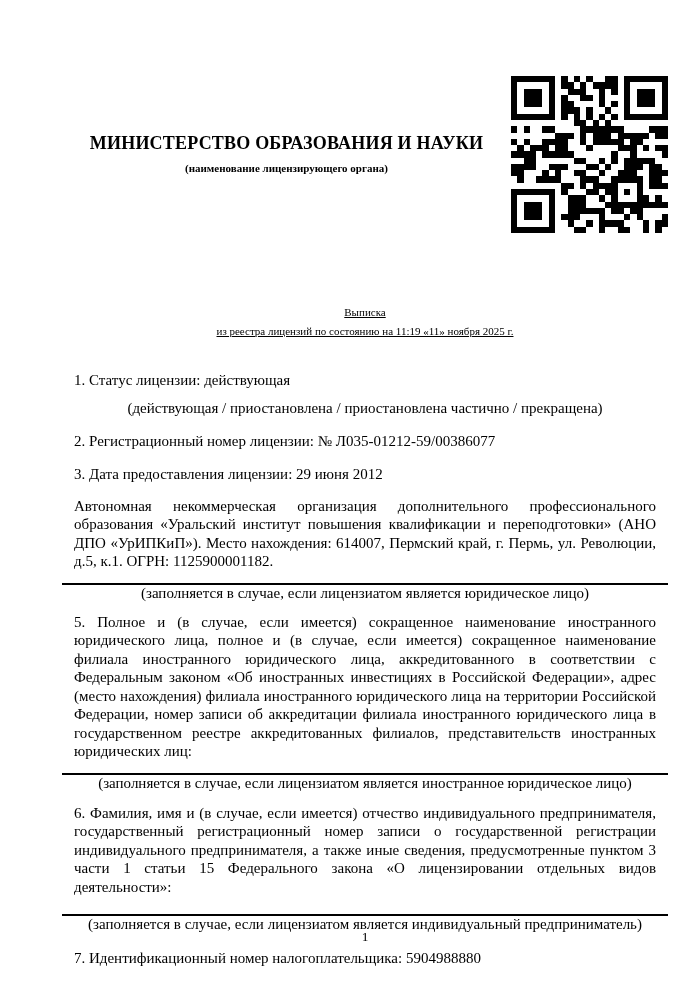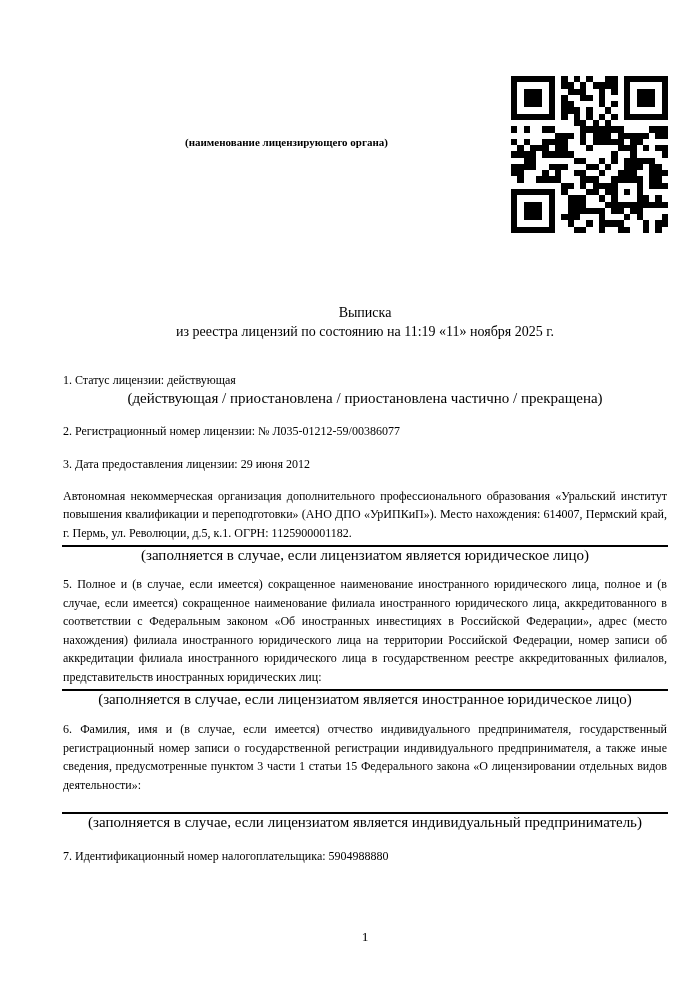--- a/index.html
+++ b/index.html
@@ -13,23 +13,23 @@
   }
   .content{padding:0 32px 0 62px;}
   
   .header{display:flex;align-items:flex-start;justify-content:space-between;padding-top:76px;}
   .header-left{flex:1 1 auto;text-align:center;padding-top:54px;}
   .ministry-line{font-weight:bold;font-size:18px;line-height:26px;letter-spacing:.2px;}
   .header-caption{font-size:11px;line-height:13px;margin-top:6px;font-weight:bold;}
   .qr-box{flex:0 0 auto;width:157px;height:157px;}
   .qr-box svg{display:block;}
   
-  .doc-title{text-align:center;margin-top:70px;font-size:14px;line-height:19px;}
+  .doc-title{text-align:center;margin-top:70px;font-size:11px;line-height:19px;text-decoration:underline;}
   
-  .item-text{font-size:12px;line-height:18.5px;margin:1px;}
+  .item-text{font-size:15px;line-height:18.5px;margin:12px;}
   .justify{text-align:justify;}
   .note{font-size:15px;line-height:13px;text-align:center;margin:2px 0 0 0;}
   .rule{border-top:2px solid #000;height:0;margin-top:3px;}
   .rule-spaced{margin-top:18px;}
   .mt-b1{margin-top:30px;}
   .mt-b2{margin-top:17px;}
   .mt-b3{margin-top:15px;}
   .mt-b4{margin-top:13px;}
   .mt-b5{margin-top:13px;}
   .mt-b6{margin-top:14px;}
@@ -37,20 +37,21 @@
   .page-number{position:absolute;bottom:44px;left:62px;right:32px;text-align:center;font-size:13.5px;}
 </style>
 </head>
 <body>
 
 <div class="page">
   <div class="content">
 
     <div class="header">
       <div class="header-left">
+        <div class="ministry-line">МИНИСТЕРСТВО ОБРАЗОВАНИЯ И НАУКИ</div>
         <div class="header-caption">(наименование лицензирующего органа)</div>
       </div>
       <div class="qr-box">
         <svg id="qr-svg" viewBox="0 0 25 25" width="157" height="157" fill="#000000" shape-rendering="crispEdges" aria-hidden="true">
             <rect x="0" y="0" width="1" height="1"></rect>
             <rect x="1" y="0" width="1" height="1"></rect>
             <rect x="2" y="0" width="1" height="1"></rect>
             <rect x="3" y="0" width="1" height="1"></rect>
             <rect x="4" y="0" width="1" height="1"></rect>
             <rect x="5" y="0" width="1" height="1"></rect>

